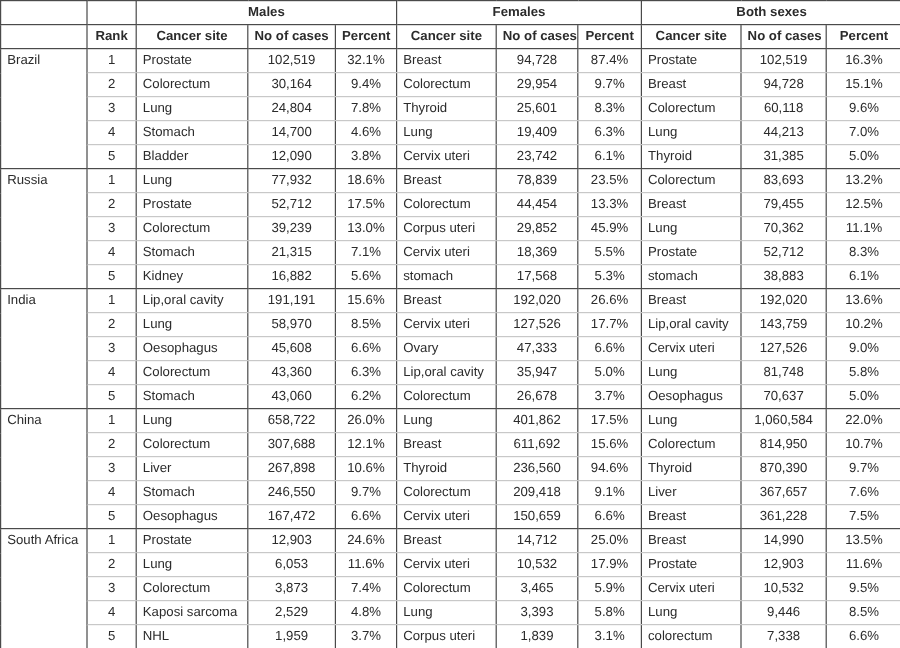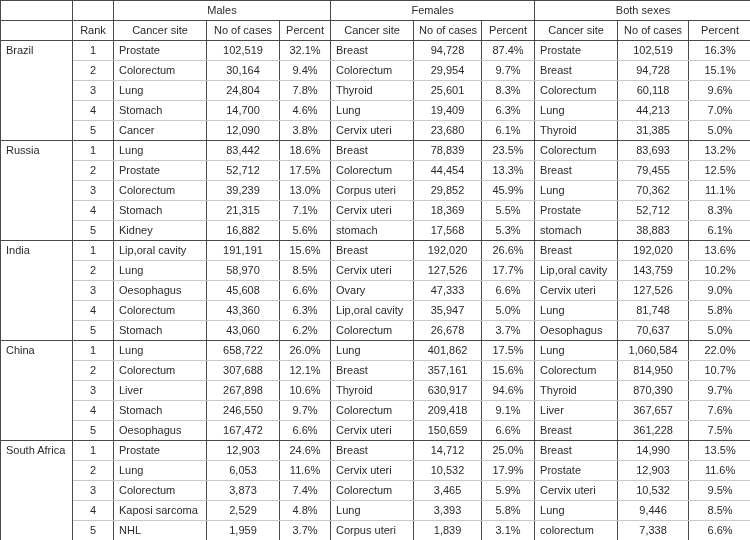--- a/index.html
+++ b/index.html
@@ -1,19 +1,19 @@
 <!DOCTYPE html>
 <html><head>
 <meta charset="utf-8">
 <style>
   html, body { margin: 0; padding: 0; background: #ffffff; }
   body { width: 750px; height: 540px; overflow: hidden; font-family: "Liberation Sans", "DejaVu Sans", sans-serif; color: #2b2b2b; }
   table { border-collapse: collapse; table-layout: fixed; width: 750px; font-size: 11px; }
   td, th { padding: 0 5px; height: 19px; line-height: 19px; white-space: nowrap; overflow: hidden; font-weight: normal; }
-  th { border: 1px solid #4a4a4a; text-align: center; }
+  th { border: 1px solid #4a4a4a; text-align: center; font-weight: bold; }
   thead tr.group th { height: 19px; }
   td { border-left: 1px solid #4a4a4a; border-right: 1px solid #4a4a4a; border-top: 1px solid #c8c8c8; border-bottom: 1px solid #c8c8c8; }
   td.country { border-top: none; border-bottom: none; text-align: left; }
   tr.first td { border-top: 1px solid #4a4a4a; }
   tr.first td.country { border-top: 1px solid #4a4a4a; margin-top: 20px; }
   tr.last td { border-bottom: 1px solid #4a4a4a; }
   tr.last td.country { border-bottom: 1px solid #4a4a4a; }
   td.rank { text-align: center; }
   td.site { text-align: left; }
   td.num { text-align: center; }
@@ -107,35 +107,35 @@
         <td class="site">Lung</td>
         <td class="num">19,409</td>
         <td class="pct">6.3%</td>
         <td class="site">Lung</td>
         <td class="num">44,213</td>
         <td class="pct">7.0%</td>
       </tr>
       <tr class="last">
         <td class="country"></td>
         <td class="rank">5</td>
-        <td class="site">Cancer</td>
+        <td class="site">Bladder</td>
         <td class="num">12,090</td>
         <td class="pct">3.8%</td>
         <td class="site">Cervix uteri</td>
-        <td class="num">23,680</td>
+        <td class="num">23,742</td>
         <td class="pct">6.1%</td>
         <td class="site">Thyroid</td>
         <td class="num">31,385</td>
         <td class="pct">5.0%</td>
       </tr>
       <tr class="first">
         <td class="country">Russia</td>
         <td class="rank">1</td>
         <td class="site">Lung</td>
-        <td class="num">83,442</td>
+        <td class="num">77,932</td>
         <td class="pct">18.6%</td>
         <td class="site">Breast</td>
         <td class="num">78,839</td>
         <td class="pct">23.5%</td>
         <td class="site">Colorectum</td>
         <td class="num">83,693</td>
         <td class="pct">13.2%</td>
       </tr>
       <tr>
         <td class="country"></td>
@@ -267,34 +267,34 @@
         <td class="num">1,060,584</td>
         <td class="pct">22.0%</td>
       </tr>
       <tr>
         <td class="country"></td>
         <td class="rank">2</td>
         <td class="site">Colorectum</td>
         <td class="num">307,688</td>
         <td class="pct">12.1%</td>
         <td class="site">Breast</td>
-        <td class="num">357,161</td>
+        <td class="num">611,692</td>
         <td class="pct">15.6%</td>
         <td class="site">Colorectum</td>
         <td class="num">814,950</td>
         <td class="pct">10.7%</td>
       </tr>
       <tr>
         <td class="country"></td>
         <td class="rank">3</td>
         <td class="site">Liver</td>
         <td class="num">267,898</td>
         <td class="pct">10.6%</td>
         <td class="site">Thyroid</td>
-        <td class="num">630,917</td>
+        <td class="num">236,560</td>
         <td class="pct">94.6%</td>
         <td class="site">Thyroid</td>
         <td class="num">870,390</td>
         <td class="pct">9.7%</td>
       </tr>
       <tr>
         <td class="country"></td>
         <td class="rank">4</td>
         <td class="site">Stomach</td>
         <td class="num">246,550</td>

